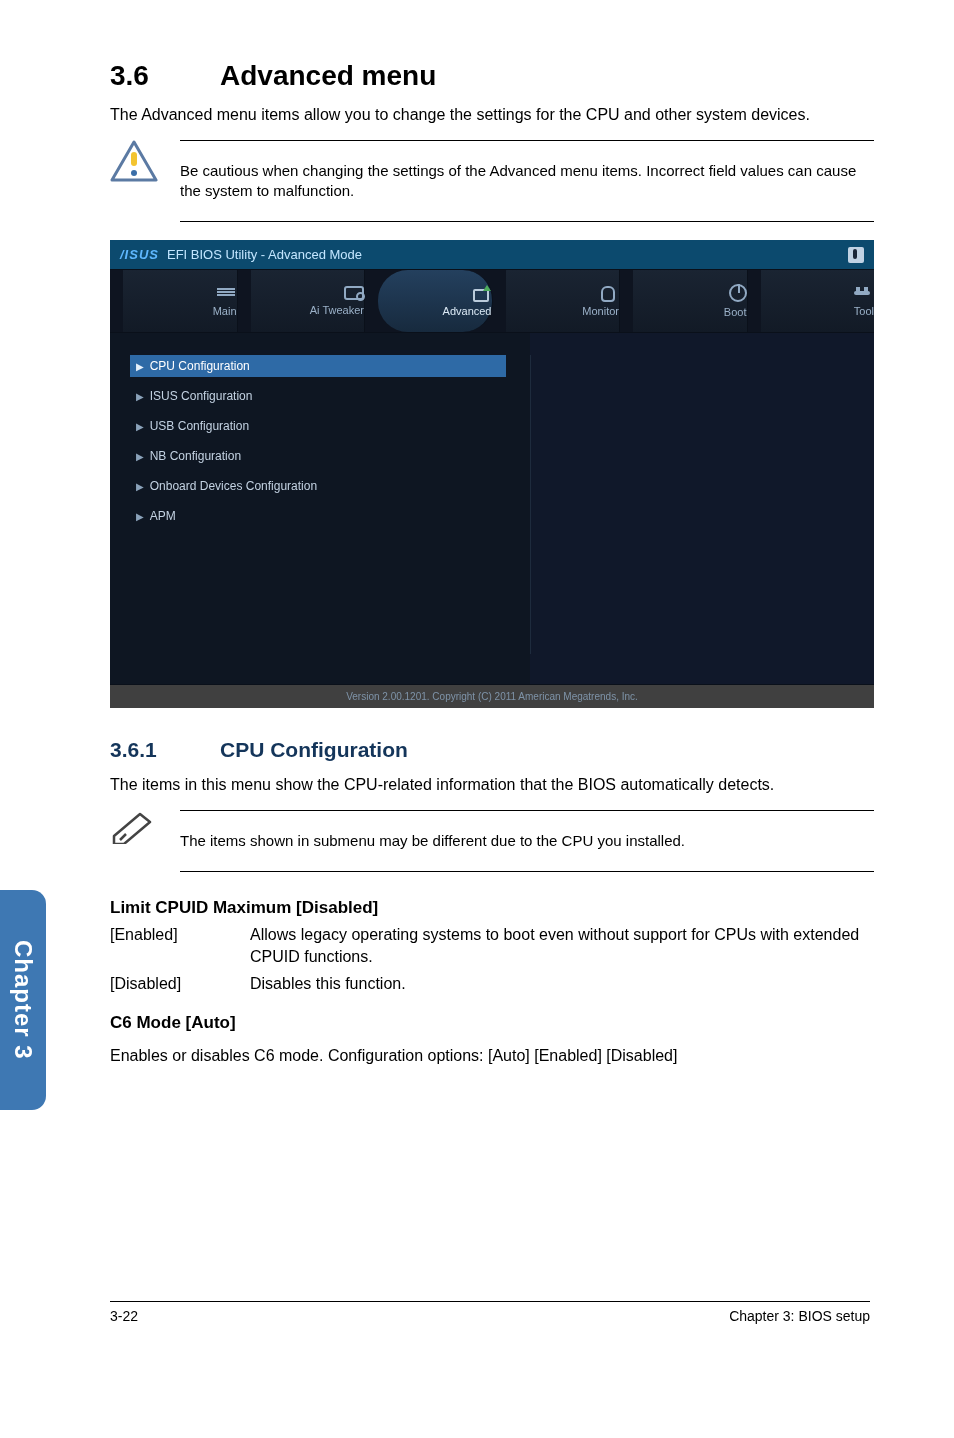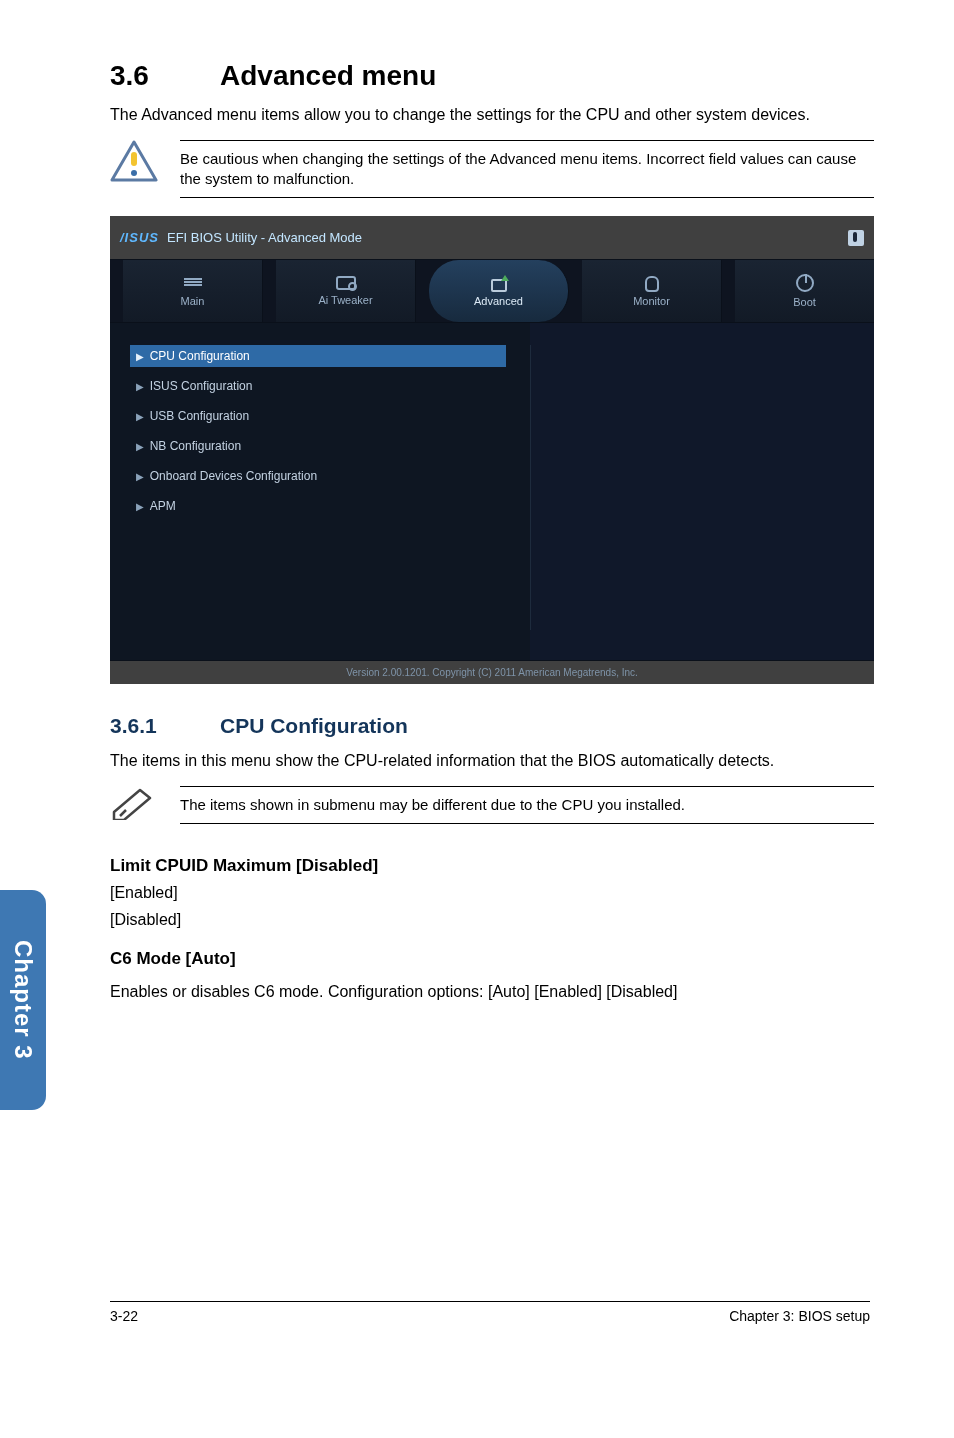--- a/index.html
+++ b/index.html
@@ -31,47 +31,47 @@
     display: flex;
     align-items: flex-start;
     margin-top: 14px;
     gap: 22px;
   }
   .note-icon { flex: 0 0 48px; height: 44px; }
   .note-body {
     flex: 1;
     border-top: 1px solid #000;
     border-bottom: 1px solid #000;
-    padding: 8px 0;
+    padding: 20px 0;
     font-size: 15px;
     line-height: 1.35;
   }
   
   .bios-wrap { margin-top: 18px; }
   .bios {
     width: 100%;
     height: 468px;
     background: #0e1420;
     border-radius: 2px;
     color: #b9c4d0;
     font-family: "Segoe UI", Arial, sans-serif;
     display: flex; flex-direction: column;
   }
   .bios-header {
     display:flex; align-items:center; justify-content:space-between;
-    background:#404040; height:44px; padding:0 10px;
+    background:#0c4a6e; height:30px; padding:0 10px;
     border-bottom:1px solid #0a101a;
   }
   .bios-logo { display:flex; align-items:center; gap:8px; font-size:13px; color:#c3e6ff; }
   .bios-logo .asus { color:#5fb8ff; font-weight:bold; letter-spacing:1px; font-style:italic; }
   .bios-exit { width:16px; height:16px; background:#c0d2e4; border-radius:2px; position:relative; }
   .bios-exit::before { content:""; position:absolute; left:5px; top:2px; width:4px; height:10px; background:#1a2638; border-radius:2px; }
   .bios-tabs { display:flex; border-bottom:1px solid #0a101a; }
   .bios-tab {
-    flex:1; display:flex; flex-direction:column; align-items:center; justify-content:center;
+    flex:1; display:flex; flex-direction:column; align-items:flex-end; justify-content:center;
     height:62px; gap:4px; font-size:11px; color:#9bb1c8; border-right:1px solid #0a101a;
     background: linear-gradient(#1a2432, #121a26);
     margin-left: 13px;
   }
   .bios-tab:last-child { border-right:none; }
   .bios-tab.active {
     background: linear-gradient(#24405e, #172a3e);
     color:#dbe9f5;
     border-radius:30px;
   }
@@ -191,20 +191,24 @@
           <span>Advanced</span>
         </div>
         <div class="bios-tab">
           <div class="ticon mon"></div>
           <span>Monitor</span>
         </div>
         <div class="bios-tab">
           <div class="ticon boot"></div>
           <span>Boot</span>
         </div>
+        <div class="bios-tab">
+          <div class="ticon tool"></div>
+          <span>Tool</span>
+        </div>
       </div>
       <div class="bios-body">
         <div class="bios-sep"></div>
         <div class="bios-list">
           <div class="bios-item sel">
             <span class="chev">▶</span>
             <span>CPU Configuration</span>
           </div>
           <div class="bios-item">
             <span class="chev">▶</span>
@@ -245,23 +249,25 @@
         <path d="M4 26 L30 4 L40 12 L14 34 L4 34 Z" fill="none" stroke="#444" stroke-width="2.5" stroke-linejoin="round"></path>
         <path d="M10 30 L16 24" stroke="#444" stroke-width="2.5"></path>
       </svg>
     </div>
     <div class="note-body">The items shown in submenu may be different due to the CPU you installed.</div>
   </div>
 
   <h3 class="h3-like">Limit CPUID Maximum [Disabled]</h3>
   <div class="def-row">
     <div class="term">[Enabled]</div>
+    <div class="desc">Allows legacy operating systems to boot even without support for CPUs with extended CPUID functions.</div>
   </div>
   <div class="def-row">
     <div class="term">[Disabled]</div>
+    <div class="desc">Disables this function.</div>
   </div>
 
   <h3 class="h3-like" style="margin-top:18px;">C6 Mode [Auto]</h3>
   <p class="intro-para" style="">Enables or disables C6 mode. Configuration options: [Auto] [Enabled] [Disabled]</p>
 
   <div class="page-footer">
     <span>3-22</span>
     <span>Chapter 3: BIOS setup</span>
   </div>
 

